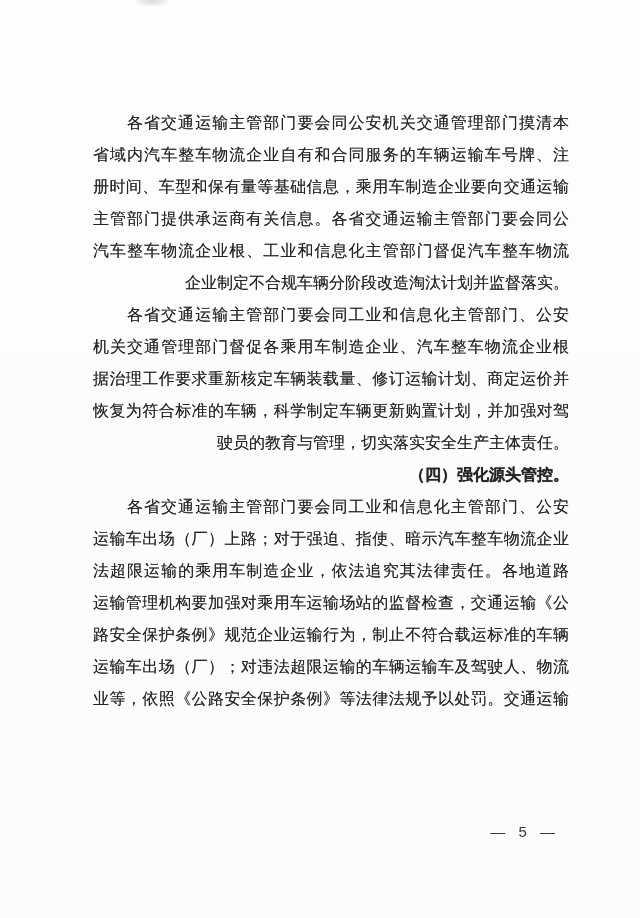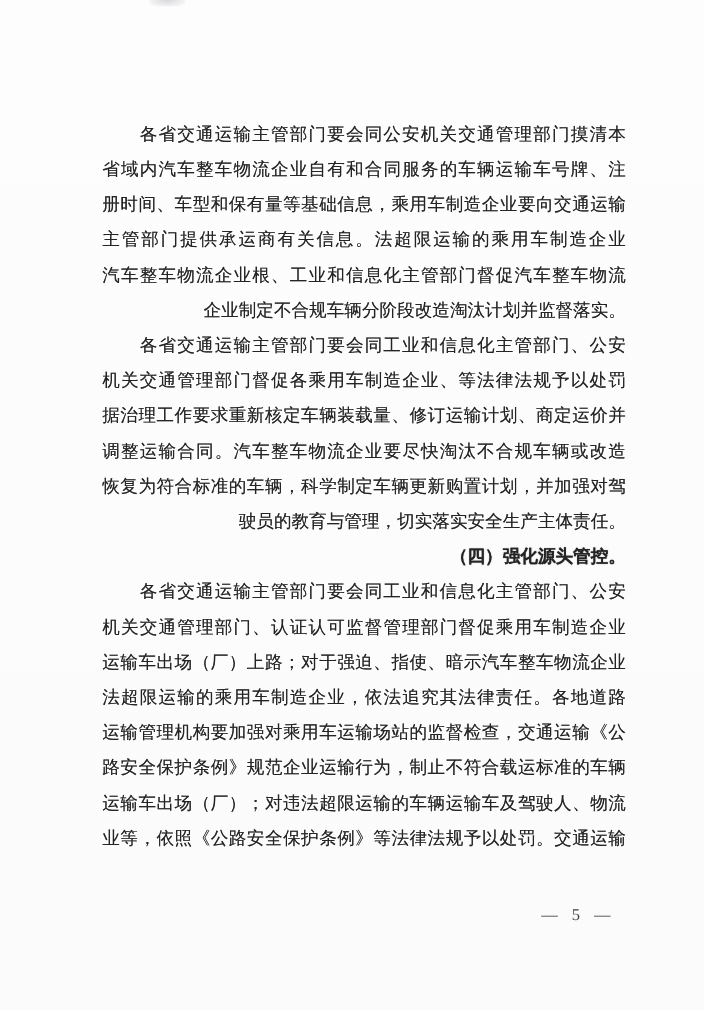--- a/index.html
+++ b/index.html
@@ -11,21 +11,21 @@
     height: 918px;
     background: #fdfdfd;
     overflow: hidden;
   }
   .page {
     position: relative;
     width: 640px;
     height: 918px;
     background: linear-gradient(180deg, #fdfdfd 0%, #fcfcfc 60%, #fbfbfb 100%);
     overflow: hidden;
-    font-family: Liberation Serif, serif;
+    font-family: Liberation Sans, sans-serif;
   }
   .scan-artifact {
     position: absolute;
     left: 136px;
     top: 0;
     width: 32px;
     height: 6px;
     background: radial-gradient(ellipse at 50% 0%, #d7d7db 0%, rgba(215,215,219,0.35) 60%, rgba(215,215,219,0) 100%);
     border-radius: 0 0 50% 50%;
   }
@@ -76,32 +76,30 @@
 </head>
 <body>
 
 <div class="page">
   <div class="scan-artifact"></div>
 
   <div class="text-block">
     <div class="line full indent">各省交通运输主管部门要会同公安机关交通管理部门摸清本</div>
     <div class="line full">省域内汽车整车物流企业自有和合同服务的车辆运输车号牌、注</div>
     <div class="line full">册时间、车型和保有量等基础信息，乘用车制造企业要向交通运输</div>
-    <div class="line full">主管部门提供承运商有关信息。法超限运输的乘用车制造企业</div>
+    <div class="line full">主管部门提供承运商有关信息。各省交通运输主管部门要会同公</div>
     <div class="line full">汽车整车物流企业根、工业和信息化主管部门督促汽车整车物流</div>
     <div class="line end">企业制定不合规车辆分阶段改造淘汰计划并监督落实。</div>
     <div class="line full indent">各省交通运输主管部门要会同工业和信息化主管部门、公安</div>
-    <div class="line full">机关交通管理部门督促各乘用车制造企业、等法律法规予以处罚</div>
+    <div class="line full">机关交通管理部门督促各乘用车制造企业、汽车整车物流企业根</div>
     <div class="line full">据治理工作要求重新核定车辆装载量、修订运输计划、商定运价并</div>
-    <div class="line full">调整运输合同。汽车整车物流企业要尽快淘汰不合规车辆或改造</div>
     <div class="line full">恢复为符合标准的车辆，科学制定车辆更新购置计划，并加强对驾</div>
     <div class="line end">驶员的教育与管理，切实落实安全生产主体责任。</div>
     <div class="line heading">（四）强化源头管控。</div>
     <div class="line full indent">各省交通运输主管部门要会同工业和信息化主管部门、公安</div>
-    <div class="line full">机关交通管理部门、认证认可监督管理部门督促乘用车制造企业</div>
     <div class="line full">运输车出场（厂）上路；对于强迫、指使、暗示汽车整车物流企业违</div>
     <div class="line full">法超限运输的乘用车制造企业，依法追究其法律责任。各地道路</div>
     <div class="line full">运输管理机构要加强对乘用车运输场站的监督检查，交通运输《公</div>
     <div class="line full">路安全保护条例》规范企业运输行为，制止不符合载运标准的车辆</div>
     <div class="line full">运输车出场（厂）；对违法超限运输的车辆运输车及驾驶人、物流企</div>
     <div class="line full">业等，依照《公路安全保护条例》等法律法规予以处罚。交通运输</div>
   </div>
 
   <div class="page-footer">— 5 —</div>
 </div>

